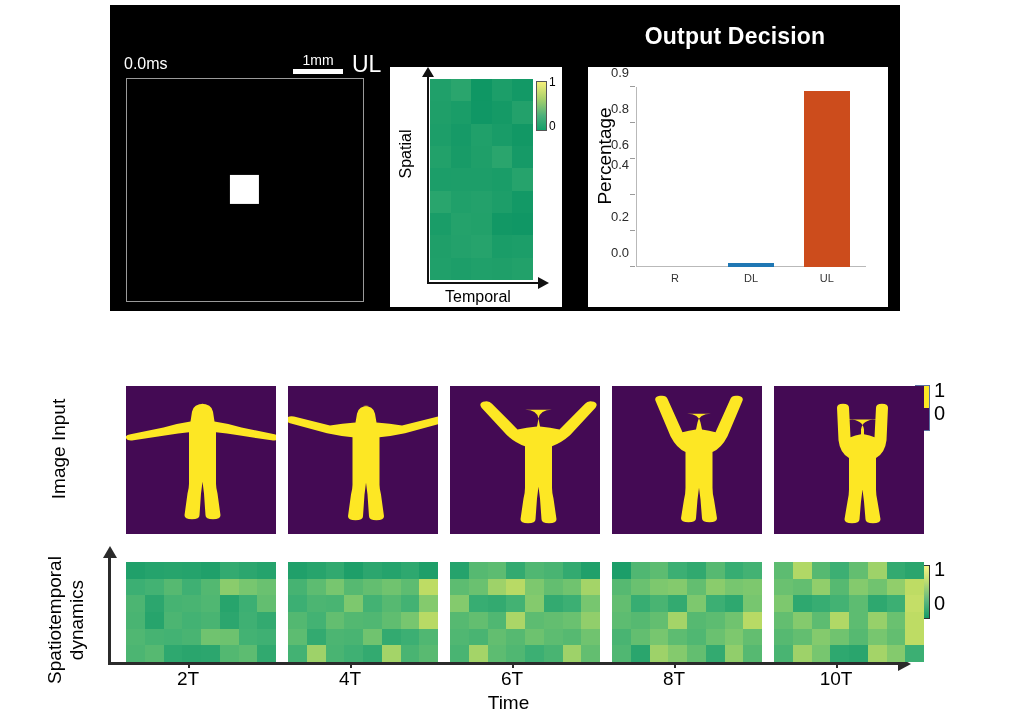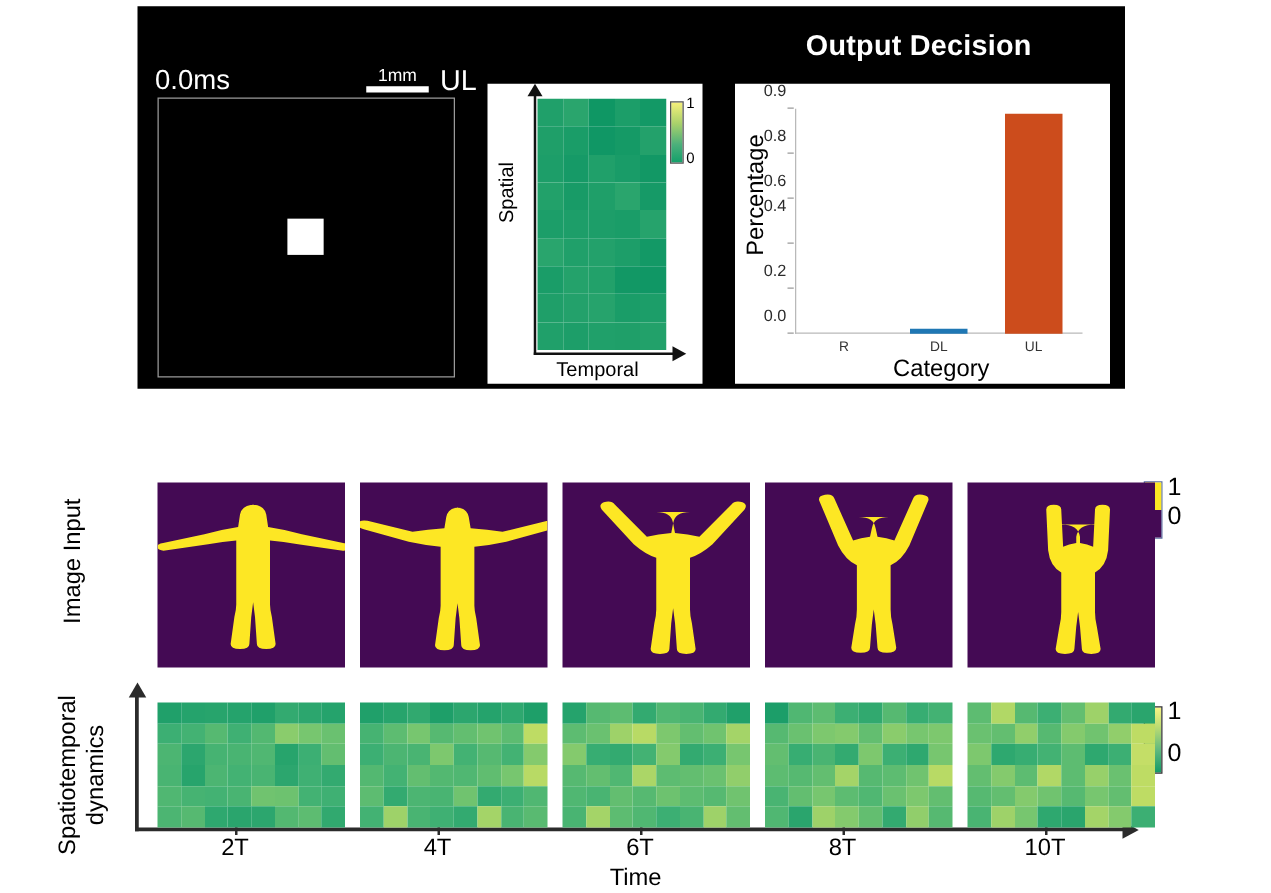--- a/index.html
+++ b/index.html
@@ -10,21 +10,21 @@
   #top-panel{position:absolute;left:110px;top:5px;width:790px;height:306px;background:#000;}
 
   .top-title{position:absolute;top:18px;color:#fff;font-size:23px;font-weight:bold;
              text-align:center;letter-spacing:.2px;}
   #title-input{left:130px;width:130px;}
   #title-st{left:290px;width:190px;}
   #title-out{left:500px;width:250px;}
 
   
   #input-meta{position:absolute;left:14px;top:46px;width:250px;height:30px;}
-  #input-time{position:absolute;left:0;top:0;color:#fff;font-size:22px;line-height:26px;}
+  #input-time{position:absolute;left:0;top:0;color:#fff;font-size:16px;line-height:26px;}
   #scalebar-wrap{position:absolute;left:163px;top:2px;width:62px;text-align:center;}
   #scalebar-text{color:#fff;font-size:14px;line-height:15px;}
   #scalebar-bar{width:50px;height:5px;background:#fff;margin:1px auto 0 auto;}
   #input-class{position:absolute;left:228px;top:-1px;color:#fff;font-size:23px;line-height:28px;}
 
   #input-frame{position:absolute;left:16px;top:73px;width:238px;height:224px;
                background:#000;border:1px solid #9a9a9a;box-sizing:border-box;}
   #input-dot{position:absolute;left:50%;top:50%;width:29px;height:29px;background:#fff;
              transform:translate(-52%,-52%);}
 
@@ -175,21 +175,20 @@
       </div>
     <div id="st-ylabel">Spatial</div>
     <div id="st-xlabel">Temporal</div>
     <div id="st-cbar"></div>
     <div id="st-cb-hi">1</div>
     <div id="st-cb-lo">0</div>
   </div>
 
   <div id="out-panel">
     <div id="bar-ylabel">Percentage</div>
-    <div id="bar-xlabel">Category</div>
     <div id="bar-plot">
       <div id="bar-spine"></div>
       <div id="bar-baseline"></div>
     <div class="ytick" style="bottom: 0px;">0.0</div>
         <div class="ytickmark" style="bottom: 0px;"></div>
         <div class="ytick" style="bottom: 36px;">0.2</div>
         <div class="ytickmark" style="bottom: 36px;"></div>
         <div class="ytick" style="bottom: 88px;">0.4</div>
         <div class="ytickmark" style="bottom: 72px;"></div>
         <div class="ytick" style="bottom: 108px;">0.6</div>

